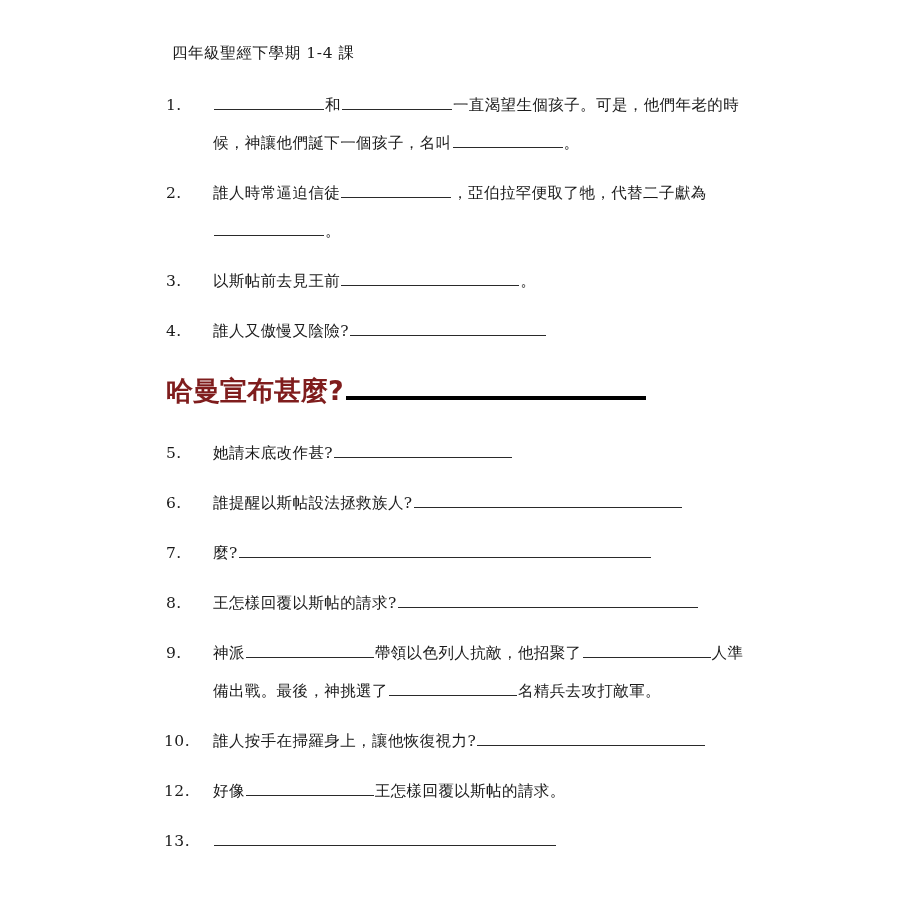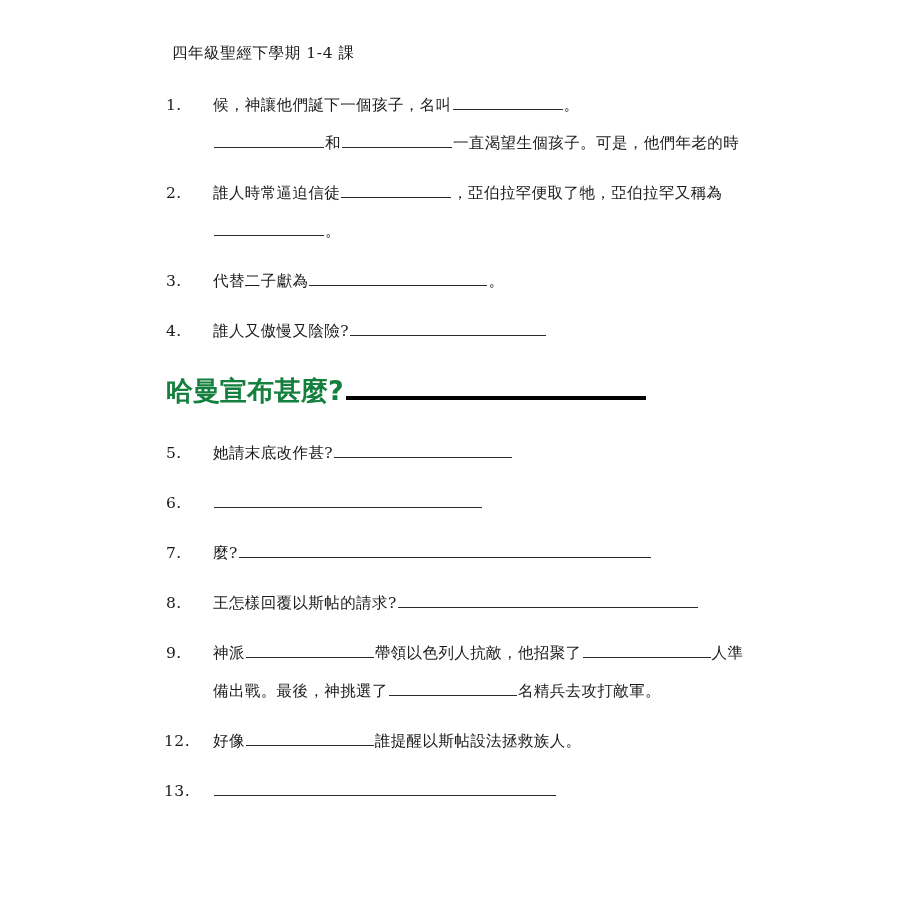--- a/index.html
+++ b/index.html
@@ -91,21 +91,21 @@
   .b-w5  { width: 342px; }
   .b-w7  { width: 412px; }
 
   
   .section-heading {
     font-family: "DejaVu Sans", "Liberation Sans", sans-serif;
     font-weight: bold;
     font-size: 27px;
     line-height: 34px;
     letter-spacing: 0px;
-    color: #15803d;
+    color: #7f1d1d;
     margin: 24px 0 26px 2px;
     white-space: nowrap;
   }
   .section-heading .heading-rule {
     display: inline-block;
     border-bottom: 4px solid #000;
     width: 300px;
     height: 0.72em;
     margin-left: 2px;
     vertical-align: baseline;
@@ -117,41 +117,41 @@
 <div class="page">
   <div class="content">
 
     <div class="doc-title">四年級聖經下學期 1-4 課</div>
 
     <ol class="qlist">
 
       <li class="qitem">
         <span class="qnum">1.</span>
         <span class="qtext">
+          <span class="blank b-ml"></span><span>和</span><span class="blank b-ml"></span><span>一直渴望生個孩子。可是，他們年老的時</span>
+        </span>
+        <span class="qtext">
           <span>候，神讓他們誕下一個孩子，名叫</span><span class="blank b-ml"></span><span>。</span>
         </span>
-        <span class="qtext">
-          <span class="blank b-ml"></span><span>和</span><span class="blank b-ml"></span><span>一直渴望生個孩子。可是，他們年老的時</span>
-        </span>
       </li>
 
       <li class="qitem">
         <span class="qnum">2.</span>
         <span class="qtext">
-          <span>誰人時常逼迫信徒</span><span class="blank b-ml"></span><span>，亞伯拉罕便取了牠，亞伯拉罕又稱為</span>
+          <span>誰人時常逼迫信徒</span><span class="blank b-ml"></span><span>，亞伯拉罕便取了牠，代替二子獻為</span>
         </span>
         <span class="qtext">
           <span class="blank b-ml"></span><span>。</span>
         </span>
       </li>
 
       <li class="qitem">
         <span class="qnum">3.</span>
         <span class="qtext">
-          <span>代替二子獻為</span><span class="blank b-xxl"></span><span>。</span>
+          <span>以斯帖前去見王前</span><span class="blank b-xxl"></span><span>。</span>
         </span>
       </li>
 
       <li class="qitem">
         <span class="qnum">4.</span>
         <span class="qtext">
           <span>誰人又傲慢又陰險?</span><span class="blank b-w1"></span>
         </span>
       </li>
     </ol>
@@ -165,21 +165,21 @@
       <li class="qitem">
         <span class="qnum">5.</span>
         <span class="qtext">
           <span>她請末底改作甚?</span><span class="blank b-xxl"></span>
         </span>
       </li>
 
       <li class="qitem">
         <span class="qnum">6.</span>
         <span class="qtext">
-          <span class="blank b-w3"></span>
+          <span>誰提醒以斯帖設法拯救族人?</span><span class="blank b-w3"></span>
         </span>
       </li>
 
       <li class="qitem">
         <span class="qnum">7.</span>
         <span class="qtext">
           <span>麼?</span><span class="blank b-w7"></span>
         </span>
       </li>
 
@@ -193,26 +193,32 @@
       <li class="qitem">
         <span class="qnum">9.</span>
         <span class="qtext">
           <span>神派</span><span class="blank b-l"></span><span>帶領以色列人抗敵，他招聚了</span><span class="blank b-l"></span><span>人準</span>
         </span>
         <span class="qtext">
           <span>備出戰。最後，神挑選了</span><span class="blank b-l"></span><span>名精兵去攻打敵軍。</span>
         </span>
       </li>
 
+      <li class="qitem">
+        <span class="qnum wide">10.</span>
+        <span class="qtext">
+          <span>誰人按手在掃羅身上，讓他恢復視力?</span><span class="blank b-w2"></span>
+        </span>
+      </li>
 
 
       <li class="qitem">
         <span class="qnum wide">12.</span>
         <span class="qtext">
-          <span>好像</span><span class="blank b-l"></span><span>誰提醒以斯帖設法拯救族人。</span>
+          <span>好像</span><span class="blank b-l"></span><span>王怎樣回覆以斯帖的請求。</span>
         </span>
       </li>
 
       <li class="qitem">
         <span class="qnum wide">13.</span>
         <span class="qtext">
           <span class="blank b-w5"></span>
         </span>
       </li>
 

